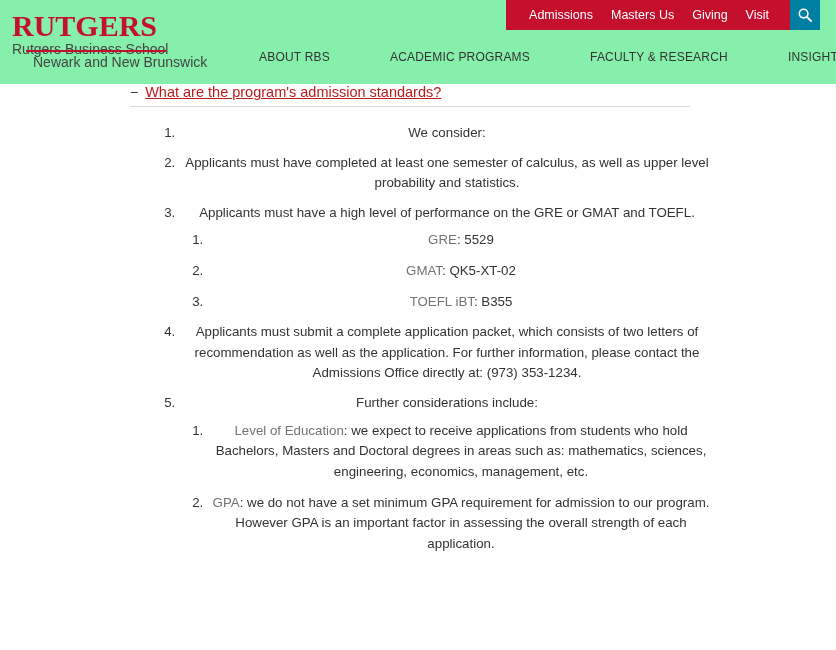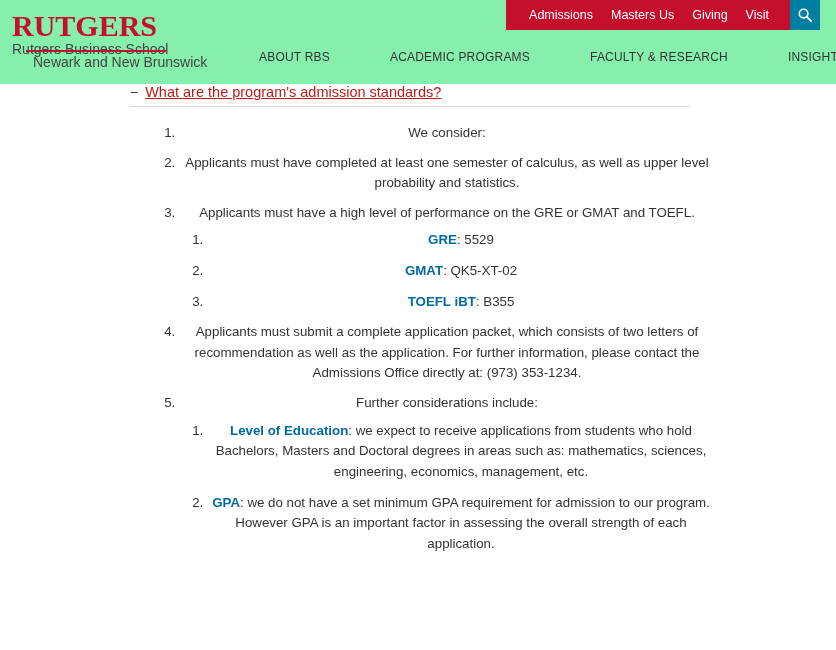--- a/index.html
+++ b/index.html
@@ -155,21 +155,21 @@
     padding-left: 3px;
   }
   ol ol {
     margin-top: 7px;
     padding-left: 25px;
   }
   ol ol > li {
     margin-bottom: 10px;
   }
   li::marker { color: #333333; }
-  b { font-weight: bold; color: #0369a1; }
+  b { font-weight: normal; color: #737373; }
 </style>
 </head>
 <body>
 
 <div class="header">
 
   <div class="logo-block">
     <div class="logo-word">RUTGERS</div>
     <div class="logo-rule"></div>
     <div class="logo-sub1">Rutgers Business School</div>

